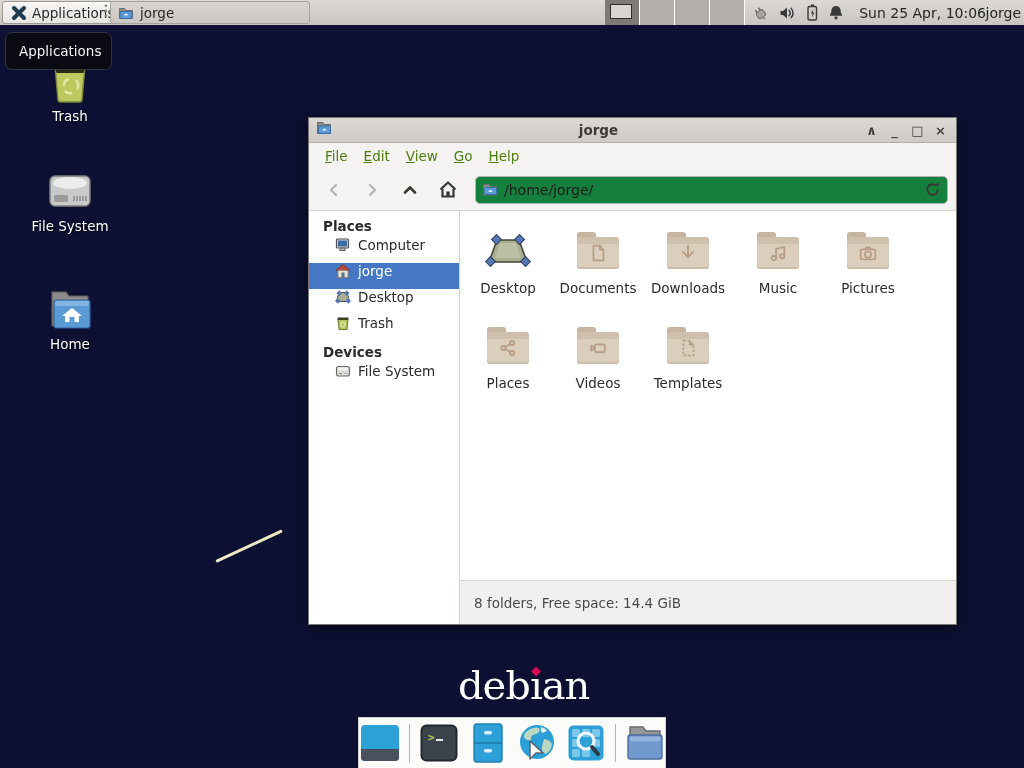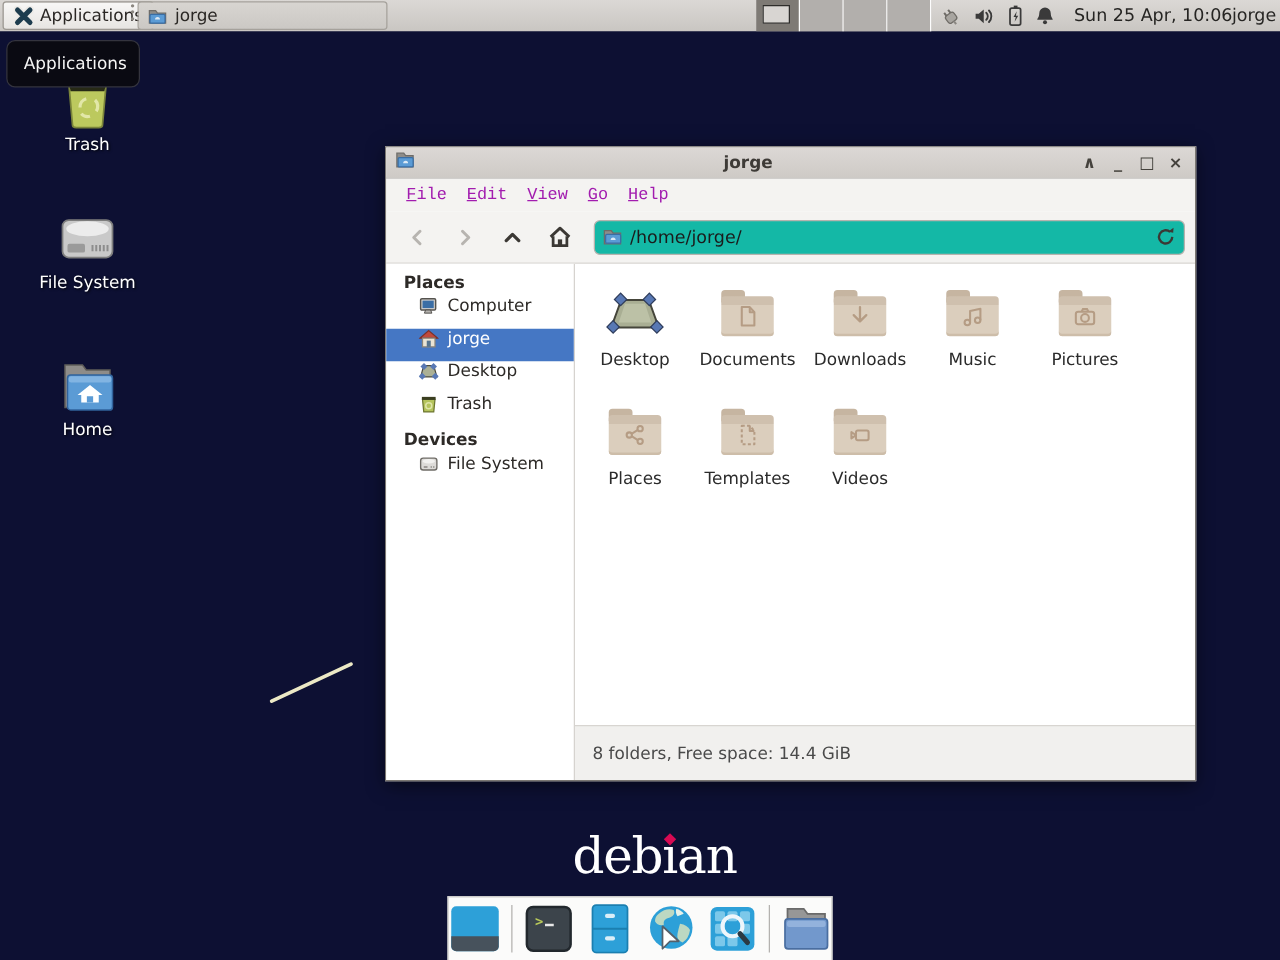--- a/index.html
+++ b/index.html
@@ -49,25 +49,25 @@
   
   .window { position:absolute; left:308px; top:117px; width:649px; height:508px; background:#ffffff;
     border:1px solid #7b7772; box-shadow:0 3px 14px rgba(0,0,0,.55); display:flex; flex-direction:column; z-index:10; }
   .titlebar { height:25px; background:linear-gradient(#dcd8d5,#cecac6); border-bottom:1px solid #b3afaa;
     display:flex; align-items:center; padding:0 6px; }
   .titlebar .wicon { width:20px; }
   .titlebar .title { flex:1; text-align:center; font-size:13.5px; font-weight:bold; color:#3e3b37; }
   .winctl { display:flex; gap:4px; }
   .winctl span { width:19px; text-align:center; font-size:13px; font-weight:bold; color:#45423d; cursor:default; }
   .menubar { height:26px; background:#f4f3f1; display:flex; align-items:center; padding-left:8px; }
-  .menu-item { display:inline-block; padding:5px 8px; font-size:13.5px; color:#a21caf;font-family:Liberation Mono, monospace; }
+  .menu-item { display:inline-block; padding:5px 8px; font-size:13.5px; color:#4d7c0f; }
   .menu-item::first-letter { text-decoration:underline; }
   .toolbar { height:42px; background:#f4f3f1; border-bottom:1px solid #dad7d3; display:flex; align-items:center; padding:0 8px; gap:4px; }
   .tool-btn { width:34px; height:30px; display:flex; align-items:center; justify-content:center; border-radius:3px; }
-  .pathbar { flex:1; height:28px; margin-left:6px; background:#14b8a6; border:1px solid #b6b3ae; border-radius:5px;
+  .pathbar { flex:1; height:28px; margin-left:6px; background:#15803d; border:1px solid #b6b3ae; border-radius:5px;
     display:flex; align-items:center; padding:0 6px; gap:6px; }
   .pathbar .ptext { flex:1; font-size:14px; color:#1b1b1b; }
   .wbody { flex:1; display:flex; min-height:0; }
   .sidebar { width:151px; background:#ffffff; border-right:1px solid #d6d3cf; padding-top:4px; }
   .side-header { height:22px; display:flex; align-items:center; padding-left:14px; font-size:13.5px; font-weight:bold; color:#2d2a27; }
   .side-row { height:26px; display:flex; padding-left:26px; gap:7px; font-size:13.5px; color:#2d2a27; }
   .side-row.selected { background:#4577c4; color:#ffffff; }
   .main { flex:1; display:flex; flex-direction:column; min-width:0; }
   .files { flex:1; padding:16px 0 0 3px; display:flex; flex-wrap:wrap; align-content:flex-start; }
   .fcell { width:90px; height:86px; display:flex; flex-direction:column; align-items:center; margin-bottom:9px; }
@@ -385,38 +385,38 @@
               <path d="M9 11 L14.5 7.6 M9 13 L14.5 16.4"></path>
             </svg>
           </div>
           <div class="flbl">Places</div>
         </div>
 
         <div class="fcell">
           <div class="folder48">
               <div class="tab"></div>
               <div class="bodyy"></div>
+            <svg width="22" height="22" viewBox="0 0 24 24" fill="none" stroke="#b59c84" stroke-width="1.8" stroke-linejoin="round">
+              <rect x="8.5" y="8" width="11" height="8.5" rx="1.5"></rect>
+                <path d="M8.5 12.2 L4.5 9.4 V15 Z"></path>
+            </svg>
+          </div>
+          <div class="flbl">Videos</div>
+        </div>
+
+        <div class="fcell">
+          <div class="folder48">
+              <div class="tab"></div>
+              <div class="bodyy"></div>
             <svg width="22" height="22" viewBox="0 0 24 24" fill="none" stroke="#b59c84" stroke-width="1.8" stroke-dasharray="2.6 2" stroke-linejoin="round">
               <path d="M7 4 h7 l4 4.5 v11.5 h-11 z"></path>
                 <path d="M14 4 v4.5 h4" stroke-dasharray="none"></path>
             </svg>
           </div>
           <div class="flbl">Templates</div>
-        </div>
-
-        <div class="fcell">
-          <div class="folder48">
-              <div class="tab"></div>
-              <div class="bodyy"></div>
-            <svg width="22" height="22" viewBox="0 0 24 24" fill="none" stroke="#b59c84" stroke-width="1.8" stroke-linejoin="round">
-              <rect x="8.5" y="8" width="11" height="8.5" rx="1.5"></rect>
-                <path d="M8.5 12.2 L4.5 9.4 V15 Z"></path>
-            </svg>
-          </div>
-          <div class="flbl">Videos</div>
         </div>
 
       </div>
       <div class="statusbar">
         <span>8 folders, Free space: 14.4 GiB</span>
       </div>
     </div>
   </div>
 </div>
 

